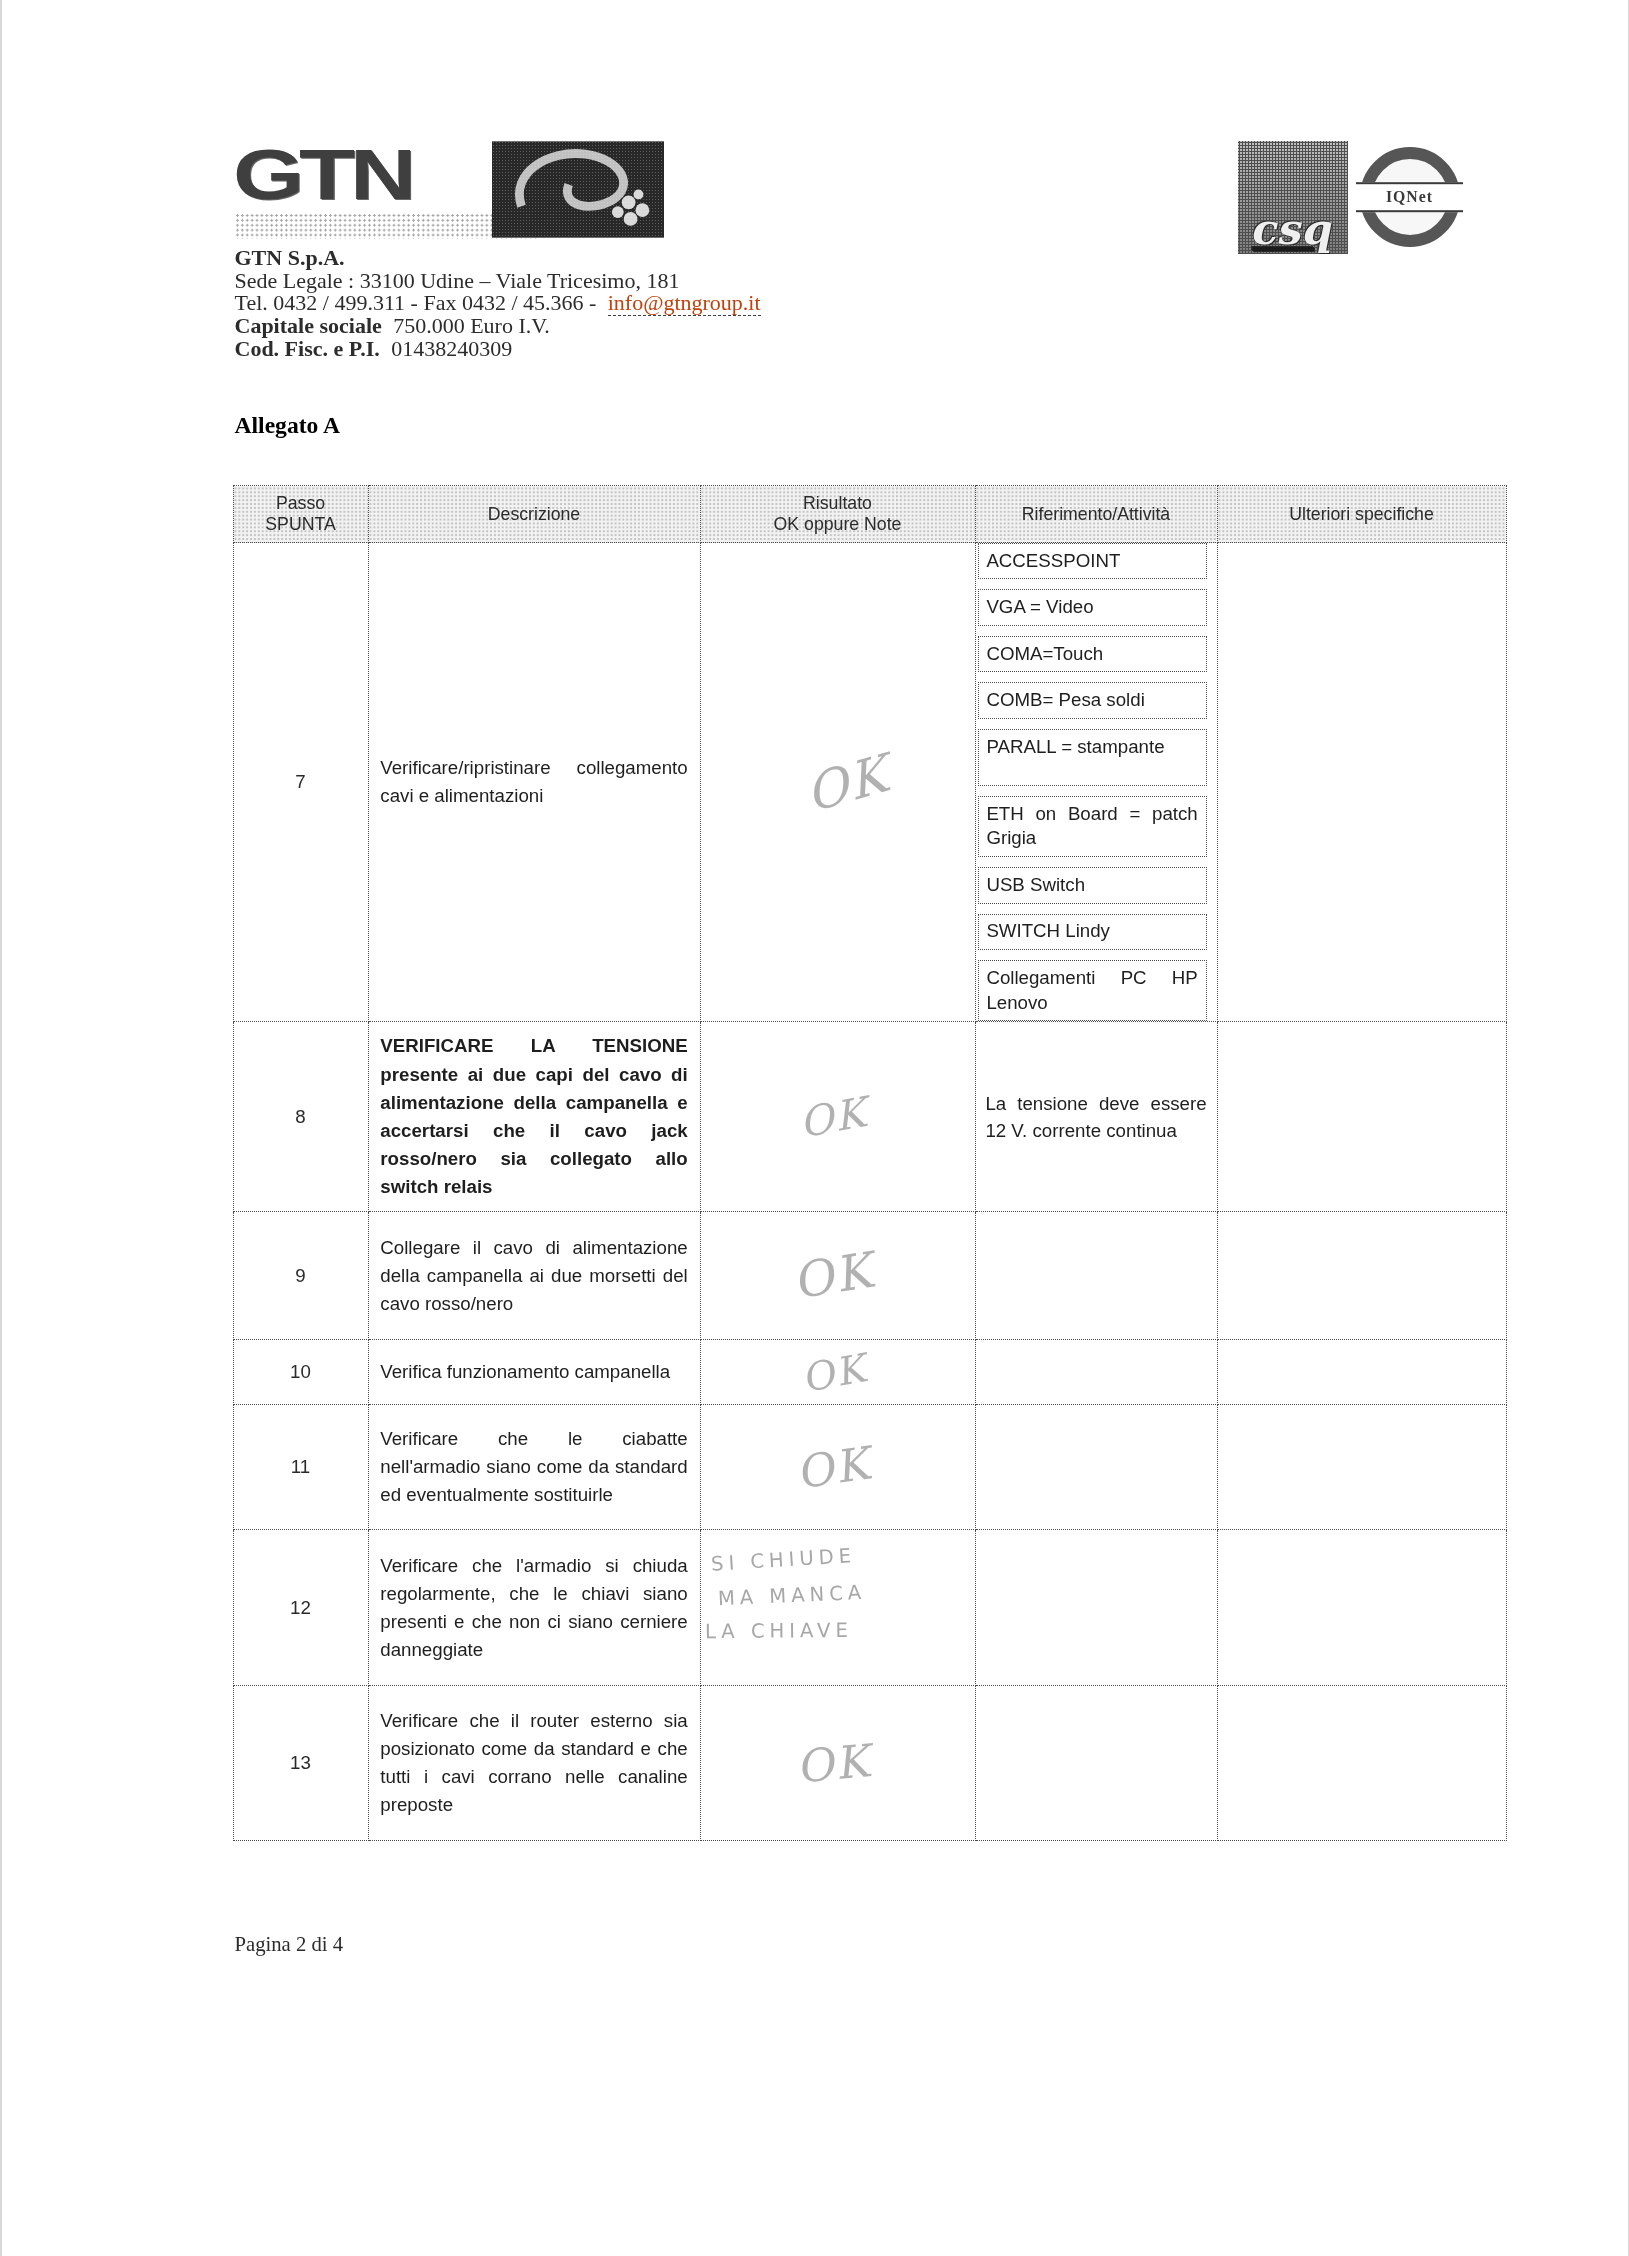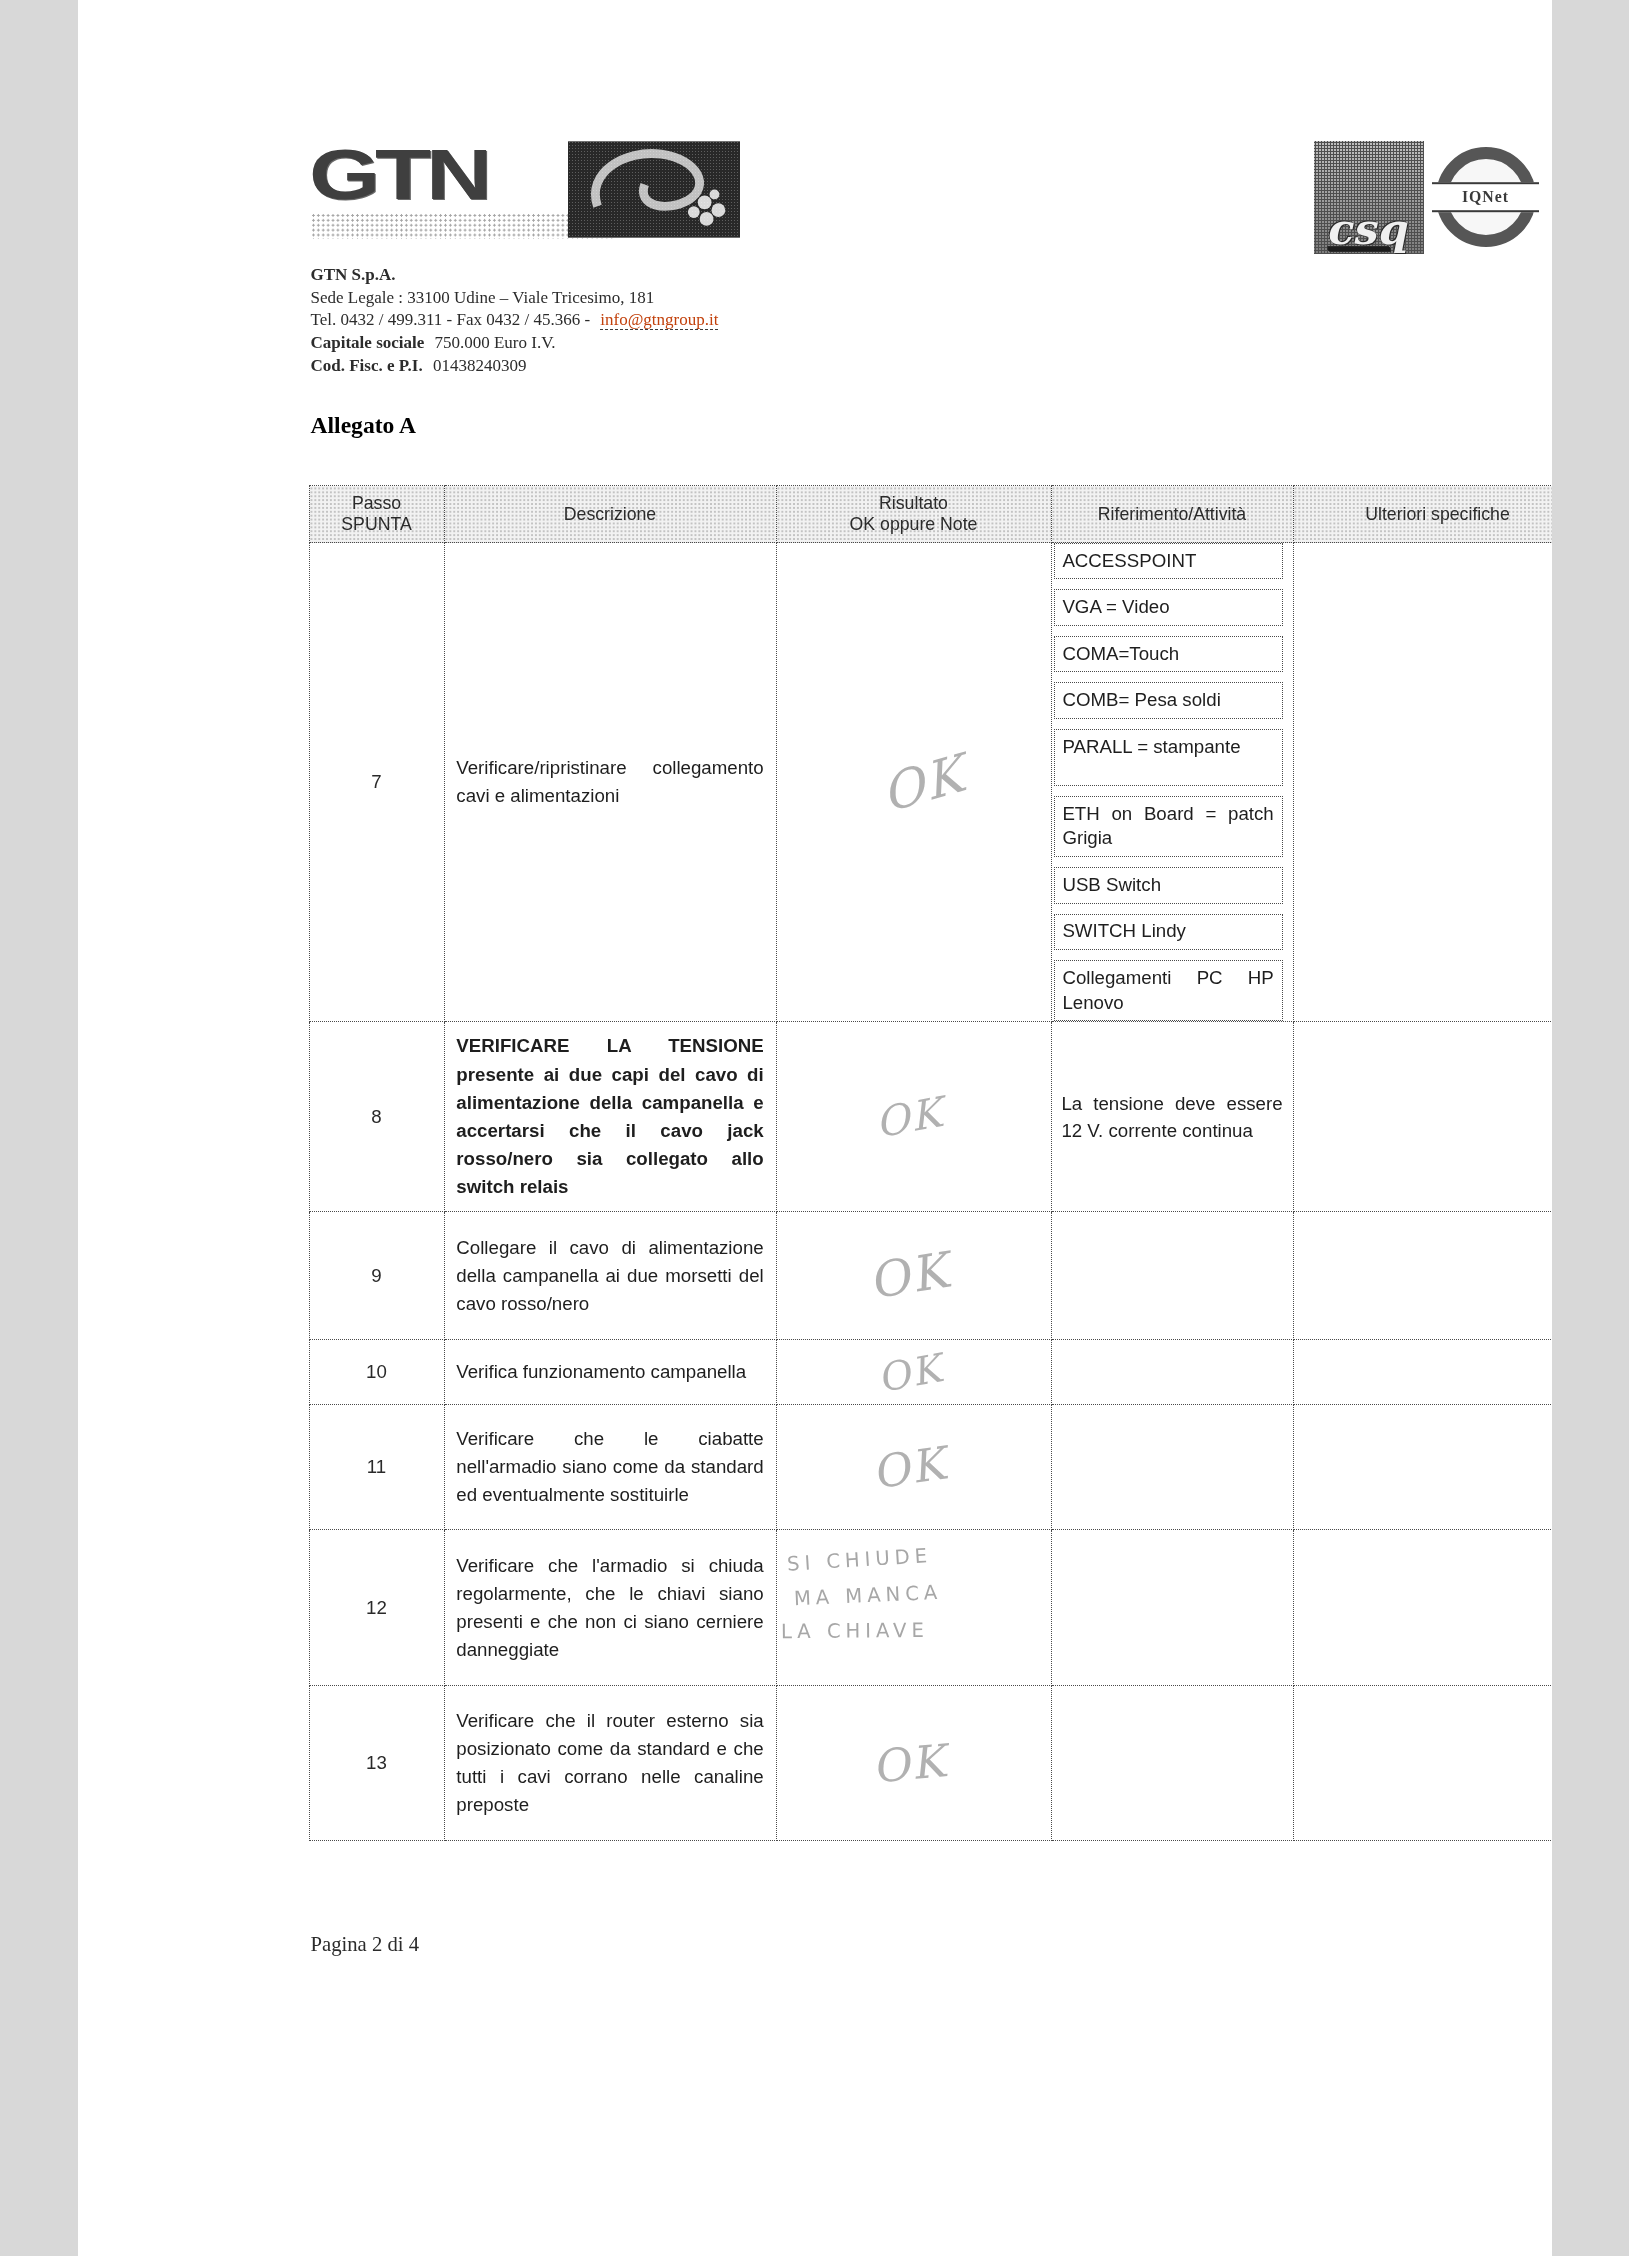--- a/index.html
+++ b/index.html
@@ -1,18 +1,18 @@
 <!DOCTYPE html>
 <html><head>
 <meta charset="utf-8">
 <style>
   html,body { margin:0; padding:0; background:#d8d8d8; }
   .page {
     position:relative;
-    width:1474px; height:2257px;
+    width:1626px; height:2257px;
     background:#ffffff;
     font-family:"Liberation Sans", sans-serif;
     color:#1c1c1c;
     overflow:hidden;
     margin:0 auto;
   }
 
   
   .gtn-wordmark {
     position:absolute; left:231px; top:140px;
@@ -28,23 +28,23 @@
     background-size:4.9px 4.9px; opacity:.8;
   }
   .logo-art { position:absolute; left:490px; top:141px; width:172px; height:97px; }
   .logo-art::after {
     content:""; position:absolute; inset:0;
     background-image:radial-gradient(rgba(255,255,255,.25) 0.8px, transparent 0.9px);
     background-size:3px 3px;
   }
 
   .company-info {
-    position:absolute; left:233px; top:264px; width:552px;
+    position:absolute; left:233px; top:247px; width:552px;
     font-family:"Liberation Serif", serif;
-    font-size:17px; line-height:22.7px; color:#2c2c2c;
+    font-size:22px; line-height:22.7px; color:#2c2c2c;
   }
   .company-info .b { font-weight:bold; }
   .company-info .ml { margin-left:5.9px; }
   .email-link { color:#c2410c; text-decoration:none; border-bottom:1px dashed #3c3c3c; }
 
   .csq-logo {
     position:absolute; left:1236px; top:141px; width:110px; height:113px;
     background-color:#a9a9a9;
     background-image:radial-gradient(#4e4e4e 1px, transparent 1.2px),
                      linear-gradient(#c0c0c0, #7d7d7d);

